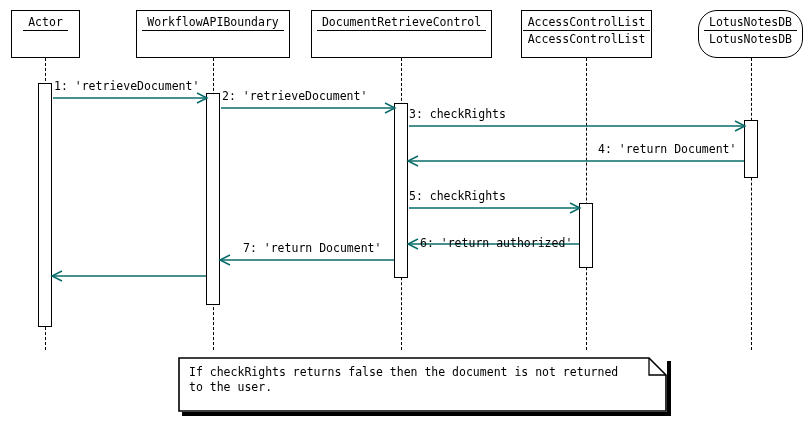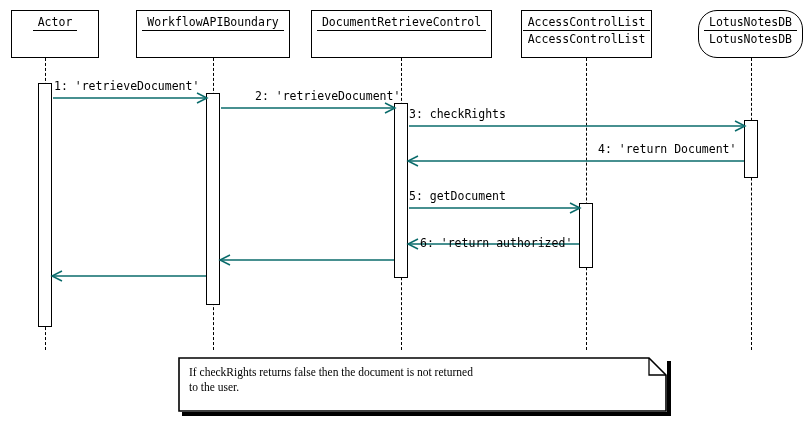--- a/index.html
+++ b/index.html
@@ -112,21 +112,21 @@
   <div class="lifeline" style="left:401px; top:58px; height:292px;"></div>
   <div class="lifeline" style="left:586px; top:58px; height:292px;"></div>
   <div class="lifeline" style="left:751px; top:58px; height:292px;"></div>
 
   <div class="activation" style="left:38px;  top:83px;  width:14px; height:244px;"></div>
   <div class="activation" style="left:206px; top:93px;  width:14px; height:212px;"></div>
   <div class="activation" style="left:394px; top:103px; width:14px; height:175px;"></div>
   <div class="activation" style="left:579px; top:203px; width:14px; height:65px;"></div>
   <div class="activation" style="left:744px; top:120px; width:14px; height:58px;"></div>
 
-  <div class="obj-box" style="left:11px; top:10px; width:88px; height:48px;">
+  <div class="obj-box" style="left:11px; top:10px; width:69px; height:48px;">
     <div class="obj-name"><span>Actor</span></div>
     <div class="obj-sub"></div>
   </div>
 
   <div class="obj-box" style="left:136px; top:10px; width:154px; height:48px;">
     <div class="obj-name"><span>WorkflowAPIBoundary</span></div>
     <div class="obj-sub"></div>
   </div>
 
   <div class="obj-box" style="left:311px; top:10px; width:181px; height:48px;">
@@ -167,28 +167,29 @@
 
       <line x1="394" y1="260" x2="221" y2="260"></line>
       <polyline points="230,255 220,260 230,265"></polyline>
 
       <line x1="206" y1="276" x2="53" y2="276"></line>
       <polyline points="62,271 52,276 62,281"></polyline>
     </g>
   </svg>
 
   <div class="msg-label" style="left:54px;  top:80px;">1:  'retrieveDocument'</div>
-  <div class="msg-label" style="left:222px; top:90px;margin-left:33px;">2:  'retrieveDocument'</div>
+  <div class="msg-label" style="left:222px; top:90px;">2:  'retrieveDocument'</div>
   <div class="msg-label" style="left:409px; top:108px;">3:  checkRights</div>
   <div class="msg-label" style="left:598px; top:143px;">4:  'return Document'</div>
-  <div class="msg-label" style="left:409px; top:190px;">5:  getDocument</div>
+  <div class="msg-label" style="left:409px; top:190px;">5:  checkRights</div>
   <div class="msg-label" style="left:420px; top:226px;margin-top:11px;">6:  'return authorized'</div>
+  <div class="msg-label" style="left:243px; top:242px;">7:  'return Document'</div>
 
   <div class="note-shadow" style="left:182px; top:361px; width:489px; height:55px;"></div>
-  <div class="note" style="left:178px; top:357px; width:489px; height:55px;font-family:Liberation Serif, serif;">
+  <div class="note" style="left:178px; top:357px; width:489px; height:55px;">
     <svg width="489" height="55" viewBox="0 0 489 55" style="position:absolute;left:0;top:0;">
       <path d="M1,1 L471,1 L488,18 L488,54 L1,54 Z" fill="#ffffff" stroke="#000000" stroke-width="1.6"></path>
       <path d="M471,1 L471,18 L488,18" fill="none" stroke="#000000" stroke-width="1.3"></path>
     </svg>
     <div class="note-text">If checkRights returns false then the document is not returned
 to the user.</div>
   </div>
 
 </div>
 

